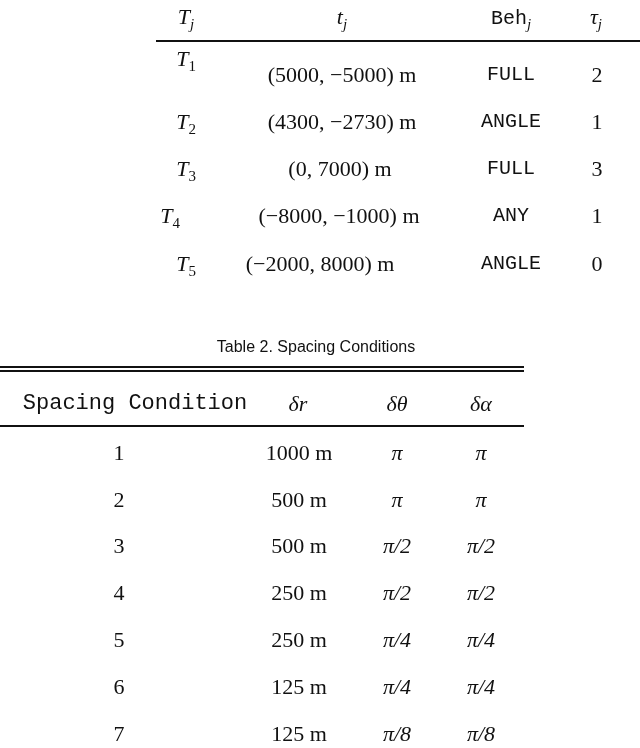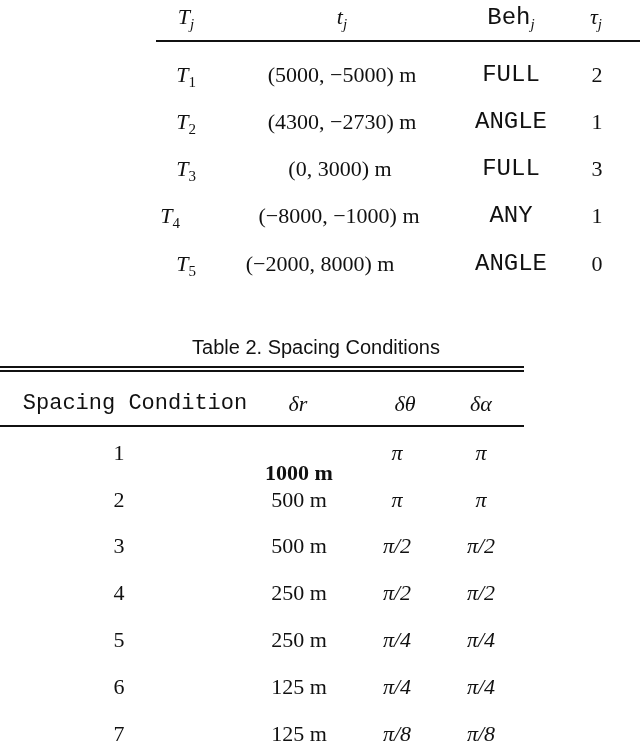--- a/index.html
+++ b/index.html
@@ -1,50 +1,50 @@
 <!DOCTYPE html>
 <html><head>
 <meta charset="utf-8">
 <style>
   html, body { margin: 0; padding: 0; background: #ffffff; }
   body { width: 640px; height: 748px; position: relative; overflow: hidden; color: #111; font-family: "Liberation Serif", serif; }
   .cell { position: absolute; font-size: 22px; line-height: 26px; white-space: nowrap; transform: translateX(-50%); }
   .it { font-style: italic; }
-  .mono { font-family: "Liberation Mono", monospace; font-size: 24px; }
+  .mono { font-family: "Liberation Mono", monospace; font-size: 20px; }
   sub { font-size: 15px; vertical-align: -5px; line-height: 0; }
   .rule { position: absolute; background: #111; height: 2px; }
-  .caption { position: absolute; font-family: "Liberation Sans", sans-serif; font-size: 20px; line-height: 22px; white-space: nowrap; transform: translateX(-50%); }
+  .caption { position: absolute; font-family: "Liberation Sans", sans-serif; font-size: 16px; line-height: 22px; white-space: nowrap; transform: translateX(-50%); }
 </style>
 </head>
 <body>
 
 <div>
 
   <div class="cell it" style="left:186px; top:4px;"><span>T</span><sub>j</sub></div>
   <div class="cell it" style="left:342px; top:4px;"><span>t</span><sub>j</sub></div>
   <div class="cell" style="left:511px; top:4px;"><span class="mono">Beh</span><sub class="it">j</sub></div>
   <div class="cell it" style="left:596px; top:4px;"><span>τ</span><sub>j</sub></div>
 
   <div class="rule" style="left:156px; top:40px; width:484px;"></div>
 
   <div>
-    <div class="cell it" style="left:186px; top:62px;"><span>T</span><sub style="font-style:normal">1</sub></div>
+    <div class="cell it" style="left:186px; top:46px;"><span>T</span><sub style="font-style:normal">1</sub></div>
     <div class="cell" style="left:342px; top:62px;">(5000, −5000) m</div>
     <div class="cell mono" style="left:511px; top:62px;">FULL</div>
     <div class="cell" style="left:597px; top:62px;">2</div>
   </div>
   <div>
     <div class="cell it" style="left:186px; top:109px;"><span>T</span><sub style="font-style:normal">2</sub></div>
     <div class="cell" style="left:342px; top:109px;">(4300, −2730) m</div>
     <div class="cell mono" style="left:511px; top:109px;">ANGLE</div>
     <div class="cell" style="left:597px; top:109px;">1</div>
   </div>
   <div>
     <div class="cell it" style="left:186px; top:156px;"><span>T</span><sub style="font-style:normal">3</sub></div>
-    <div class="cell" style="left:340px; top:156px;">(0, 3000) m</div>
+    <div class="cell" style="left:340px; top:156px;">(0, 7000) m</div>
     <div class="cell mono" style="left:511px; top:156px;">FULL</div>
     <div class="cell" style="left:597px; top:156px;">3</div>
   </div>
   <div>
     <div class="cell it" style="left:170px; top:203px;"><span>T</span><sub style="font-style:normal">4</sub></div>
     <div class="cell" style="left:339px; top:203px;">(−8000, −1000) m</div>
     <div class="cell mono" style="left:511px; top:203px;">ANY</div>
     <div class="cell" style="left:597px; top:203px;">1</div>
   </div>
   <div>
@@ -56,28 +56,28 @@
 </div>
 
 <div>
   <div class="caption" style="left:316px; top:336px;">Table 2.    Spacing Conditions</div>
 
   <div class="rule" style="left:0; top:366px; width:524px; height:2px;"></div>
   <div class="rule" style="left:0; top:370px; width:524px; height:2px;"></div>
 
   <div class="cell" style="left:135px; top:391px;font-family:Liberation Mono, monospace;">Spacing Condition</div>
   <div class="cell it" style="left:298px; top:391px;">δr</div>
-  <div class="cell it" style="left:397px; top:391px;margin-left:8px;">δθ</div>
+  <div class="cell it" style="left:397px; top:391px;">δθ</div>
   <div class="cell it" style="left:481px; top:391px;">δα</div>
 
   <div class="rule" style="left:0; top:425px; width:524px;"></div>
 
   <div>
     <div class="cell" style="left:119px; top:440px;">1</div>
-    <div class="cell" style="left:299px; top:460px;font-weight:bold;">1000 m</div>
+    <div class="cell" style="left:299px; top:440px;">1000 m</div>
     <div class="cell it" style="left:397px; top:440px;">π</div>
     <div class="cell it" style="left:481px; top:440px;">π</div>
   </div>
   <div>
     <div class="cell" style="left:119px; top:487px;">2</div>
     <div class="cell" style="left:299px; top:487px;">500 m</div>
     <div class="cell it" style="left:397px; top:487px;">π</div>
     <div class="cell it" style="left:481px; top:487px;">π</div>
   </div>
   <div>

